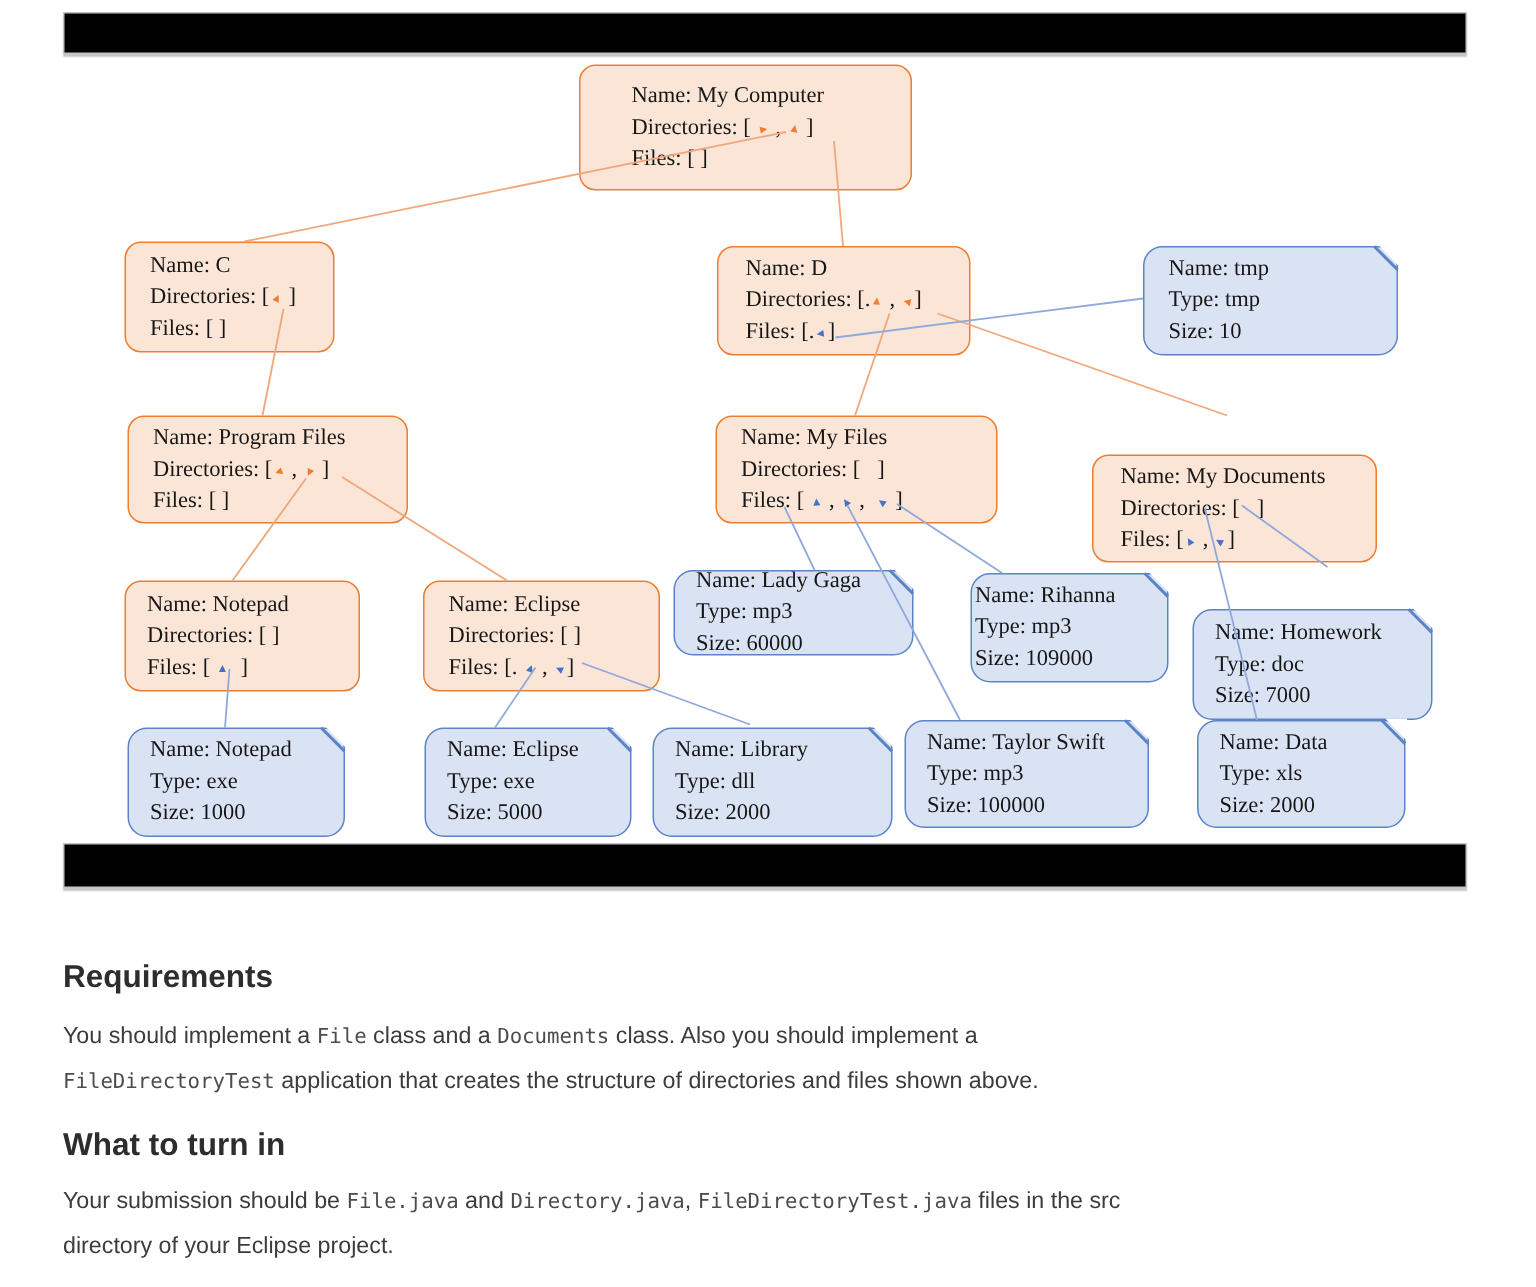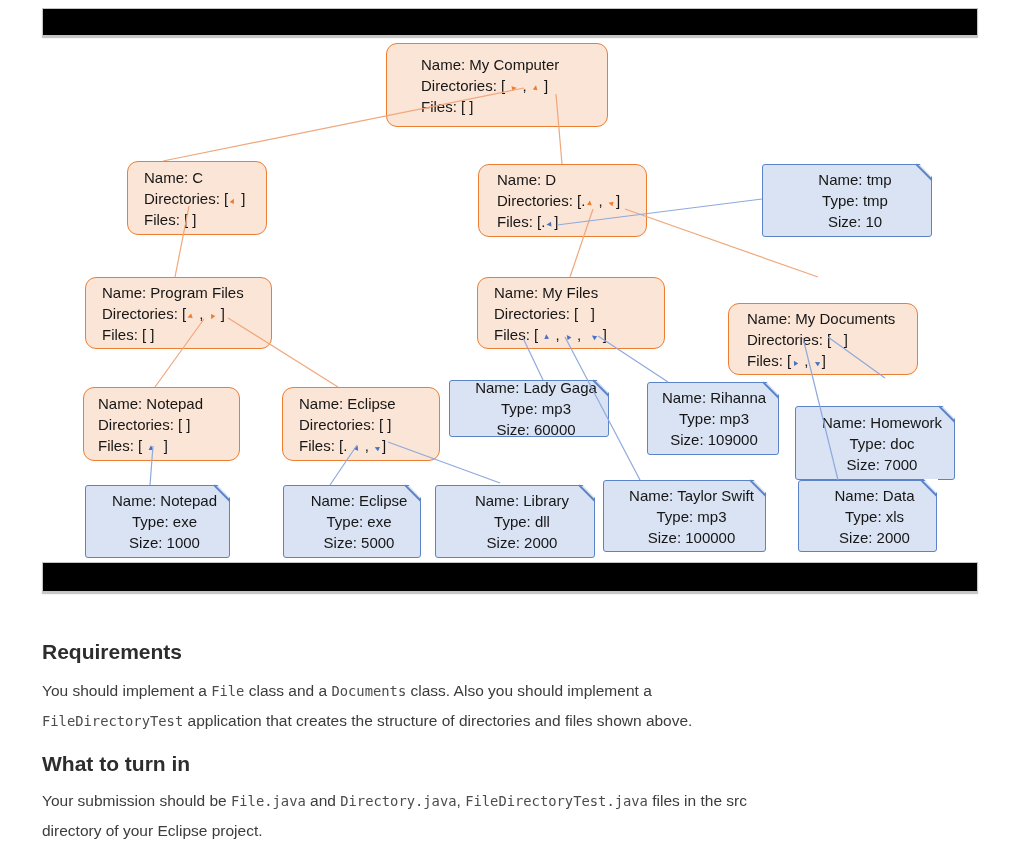--- a/index.html
+++ b/index.html
@@ -7,25 +7,25 @@
               font-family:"Liberation Sans", sans-serif; }
   #page { position:relative; width:1024px; height:858px; background:#fff; }
 
   
   .bar { position:absolute; left:42px; width:936px; background:var(--bar,#000);
          border:1px solid #c4c4c4; box-shadow:0 2px 1px rgba(0,0,0,.22); z-index:30; }
   #bar-top { top:8px; height:28px; }
   #bar-bottom { top:562px; height:30px; }
 
   
-  #diagram { position:absolute; inset:0; z-index:5; }
+  #diagram { position:absolute; inset:0; z-index:5;font-family:Liberation Serif, serif; }
   .node { position:absolute; display:flex; flex-direction:column; justify-content:center;
           font-size:15px; line-height:21px; color:#161616; z-index:6; }
   .node.dir { background:var(--dir-fill); border:1.6px solid var(--dir-border); border-radius:11px; }
-  .node.file { background:var(--file-fill); border:1.5px solid var(--file-border); border-radius:3px;text-align:center; }
+  .node.file { background:var(--file-fill); border:1.5px solid var(--file-border); border-radius:13px; }
   .node.file::before { content:""; position:absolute; top:-2px; right:-2px; width:15px; height:15px;
           background:#fff; clip-path:polygon(-2% -6%,106% -6%,106% 106%); }
   .node.file::after { content:""; position:absolute; top:5.5px; right:-4px; width:22px; height:1.6px;
           background:var(--file-border); transform:rotate(45deg); }
   .bl { white-space:pre; }
   .ar { display:inline-block; width:9px; font-size:8px; line-height:8px; text-align:center;
         vertical-align:1px; transform-origin:50% 55%; }
   #edges { position:absolute; left:0; top:0; z-index:12; pointer-events:none; }
 
   
@@ -40,21 +40,21 @@
 <div id="page">
 
   <div class="bar" id="bar-top"></div>
 
   <div id="diagram">
     <div class="node dir" style="left: 386px; top: 43px; width: 222px; height: 84px; padding-left: 34px;">
         <div class="bl">Name: My Computer</div>
         <div class="bl">Directories: [ <span class="ar" style="color: rgb(237, 125, 49); transform: rotate(80deg);">▲</span> , <span class="ar" style="color: rgb(237, 125, 49); transform: rotate(10deg);">▲</span> ]</div>
         <div class="bl">Files: [ ]</div>
       </div>
-      <div class="node dir" style="left: 83px; top: 161px; width: 140px; height: 74px; padding-left: 16px; margin-left: 44px;">
+      <div class="node dir" style="left: 83px; top: 161px; width: 140px; height: 74px; padding-left: 16px;">
         <div class="bl">Name: C</div>
         <div class="bl">Directories: [<span class="ar" style="color: rgb(237, 125, 49); transform: rotate(25deg);">▲</span> ]</div>
         <div class="bl">Files: [ ]</div>
       </div>
       <div class="node dir" style="left: 478px; top: 164px; width: 169px; height: 73px; padding-left: 18px;">
         <div class="bl">Name: D</div>
         <div class="bl">Directories: [.<span class="ar" style="color: rgb(237, 125, 49); transform: rotate(5deg);">▲</span> , <span class="ar" style="color: rgb(237, 125, 49); transform: rotate(285deg);">▲</span>]</div>
         <div class="bl">Files: [.<span class="ar" style="color: rgb(68, 114, 196); transform: rotate(262deg);">▲</span>]</div>
       </div>
       <div class="node file" style="left: 762px; top: 164px; width: 170px; height: 73px; padding-left: 16px;">

